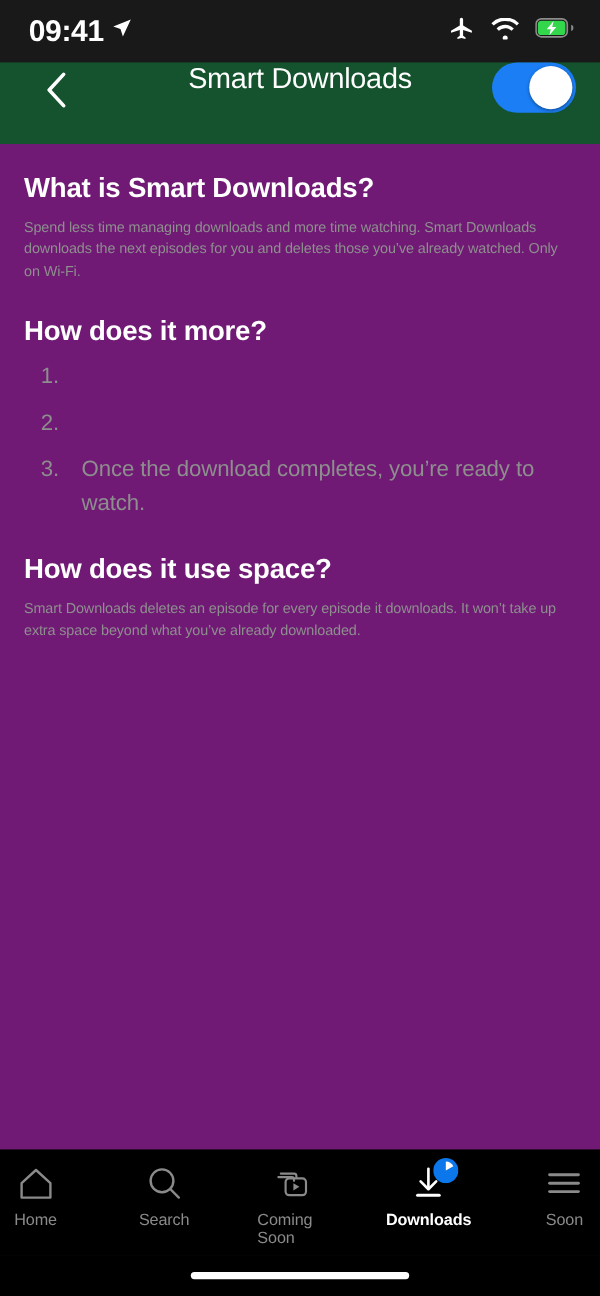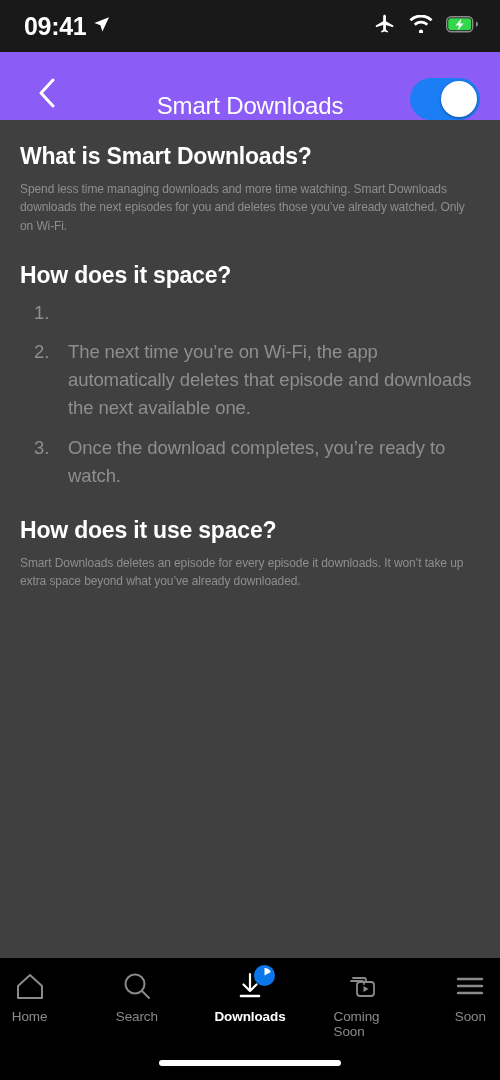--- a/index.html
+++ b/index.html
@@ -53,22 +53,22 @@
     align-items: center;
     gap: 13px;
   }
 
   
   .navbar {
     height: 68px;
     flex: 0 0 68px;
     position: relative;
     display: flex;
-    align-items: flex-end;
-    background: #8b5cf6;
+    align-items: flex-start;
+    background: #14532d;
   }
   .back-btn {
     position: absolute;
     left: 22px;
     width: 50px;
     height: 50px;
     display: flex;
     align-items: center;
     justify-content: center;
     cursor: pointer;
@@ -99,21 +99,21 @@
     height: 36px;
     border-radius: 50%;
     background: #ffffff;
     box-shadow: 0 1px 3px rgba(0,0,0,0.4);
   }
 
   
   .content {
     flex: 1 1 auto;
     padding: 22px 20px 0 20px;
-    background: #404040;
+    background: #701a75;
     overflow: hidden;
   }
 
   .section { margin-bottom: 26px; }
 
   .section-title {
     color: #ffffff;
     font-size: 23px;
     font-weight: bold;
     letter-spacing: -0.2px;
@@ -257,28 +257,27 @@
   </div>
 
   <div class="content">
 
     <div class="section">
       <div class="section-title">What is Smart Downloads?</div>
       <div class="section-body">Spend less time managing downloads and more time watching. Smart Downloads downloads the next episodes for you and deletes those you’ve already watched. Only on Wi-Fi.</div>
     </div>
 
     <div class="section">
-      <div class="section-title">How does it space?</div>
+      <div class="section-title">How does it more?</div>
       <ol class="steps">
         <li>
           <span class="step-num">1.</span>
         </li>
         <li>
           <span class="step-num">2.</span>
-          <span class="step-text">The next time you’re on Wi-Fi, the app automatically deletes that episode and downloads the next available one.</span>
         </li>
         <li>
           <span class="step-num">3.</span>
           <span class="step-text">Once the download completes, you’re ready to watch.</span>
         </li>
       </ol>
     </div>
 
     <div class="section">
       <div class="section-title">How does it use space?</div>
@@ -304,51 +303,51 @@
     <div class="tab">
       <div class="tab-icon">
         <svg width="30" height="30" viewBox="0 0 30 30">
           <circle cx="13" cy="13" r="9.5" fill="none" stroke="#8a8a8a" stroke-width="2"></circle>
           <line x1="20" y1="20" x2="27" y2="27" stroke="#8a8a8a" stroke-width="2" stroke-linecap="round"></line>
         </svg>
       </div>
       <div class="tab-label">Search</div>
     </div>
 
+    <div class="tab">
+      <div class="tab-icon">
+        <svg width="30" height="28" viewBox="0 0 30 28">
+          <path d="M5 6 h11 a2 2 0 0 1 2 2 v1" fill="none" stroke="#8a8a8a" stroke-width="1.8" stroke-linecap="round"></path>
+          <path d="M3 9 h11 a2 2 0 0 1 2 2 v1" fill="none" stroke="#8a8a8a" stroke-width="1.8" stroke-linecap="round"></path>
+          <rect x="9" y="10" width="17" height="14" rx="3" fill="none" stroke="#8a8a8a" stroke-width="1.8"></rect>
+          <path d="M15.5 14 L20.5 17 L15.5 20 Z" fill="#8a8a8a"></path>
+        </svg>
+      </div>
+      <div class="tab-label">Coming Soon</div>
+    </div>
+
     <div class="tab active">
       <div class="tab-icon">
         <svg width="28" height="28" viewBox="0 0 28 28">
           <line x1="14" y1="2" x2="14" y2="18" stroke="#ffffff" stroke-width="2.2" stroke-linecap="round"></line>
           <path d="M7.5 12.5 L14 19 L20.5 12.5" fill="none" stroke="#ffffff" stroke-width="2.2" stroke-linecap="round" stroke-linejoin="round"></path>
           <line x1="5" y1="24" x2="23" y2="24" stroke="#ffffff" stroke-width="2.6" stroke-linecap="round"></line>
         </svg>
         <span class="dl-badge">
           <svg width="21" height="21" viewBox="0 0 21 21">
             <circle cx="10.5" cy="10.5" r="10.5" fill="#0b77ea"></circle>
             <path d="M10.5 10.5 L10.5 3 A7.5 7.5 0 0 1 16.8 6.9 Z" fill="#ffffff"></path>
           </svg>
         </span>
       </div>
       <div class="tab-label">Downloads</div>
     </div>
 
     <div class="tab">
       <div class="tab-icon">
-        <svg width="30" height="28" viewBox="0 0 30 28">
-          <path d="M5 6 h11 a2 2 0 0 1 2 2 v1" fill="none" stroke="#8a8a8a" stroke-width="1.8" stroke-linecap="round"></path>
-          <path d="M3 9 h11 a2 2 0 0 1 2 2 v1" fill="none" stroke="#8a8a8a" stroke-width="1.8" stroke-linecap="round"></path>
-          <rect x="9" y="10" width="17" height="14" rx="3" fill="none" stroke="#8a8a8a" stroke-width="1.8"></rect>
-          <path d="M15.5 14 L20.5 17 L15.5 20 Z" fill="#8a8a8a"></path>
-        </svg>
-      </div>
-      <div class="tab-label">Coming Soon</div>
-    </div>
-
-    <div class="tab">
-      <div class="tab-icon">
         <svg width="30" height="22" viewBox="0 0 30 22">
           <line x1="3" y1="4" x2="27" y2="4" stroke="#8a8a8a" stroke-width="2.4" stroke-linecap="round"></line>
           <line x1="3" y1="11" x2="27" y2="11" stroke="#8a8a8a" stroke-width="2.4" stroke-linecap="round"></line>
           <line x1="3" y1="18" x2="27" y2="18" stroke="#8a8a8a" stroke-width="2.4" stroke-linecap="round"></line>
         </svg>
       </div>
       <div class="tab-label">Soon</div>
     </div>
 
   </div>

